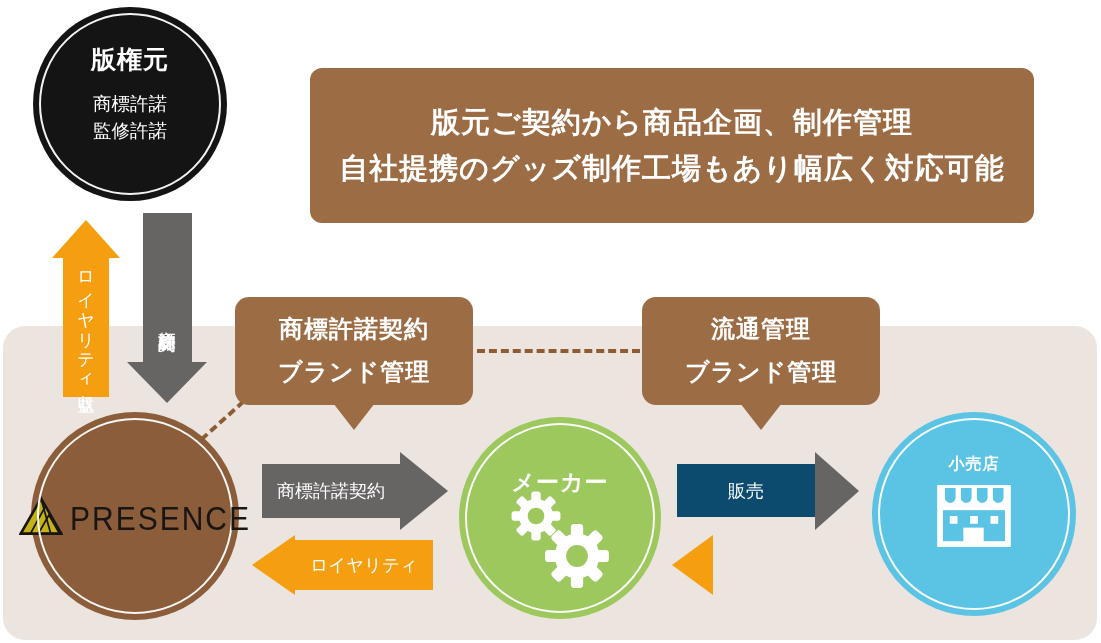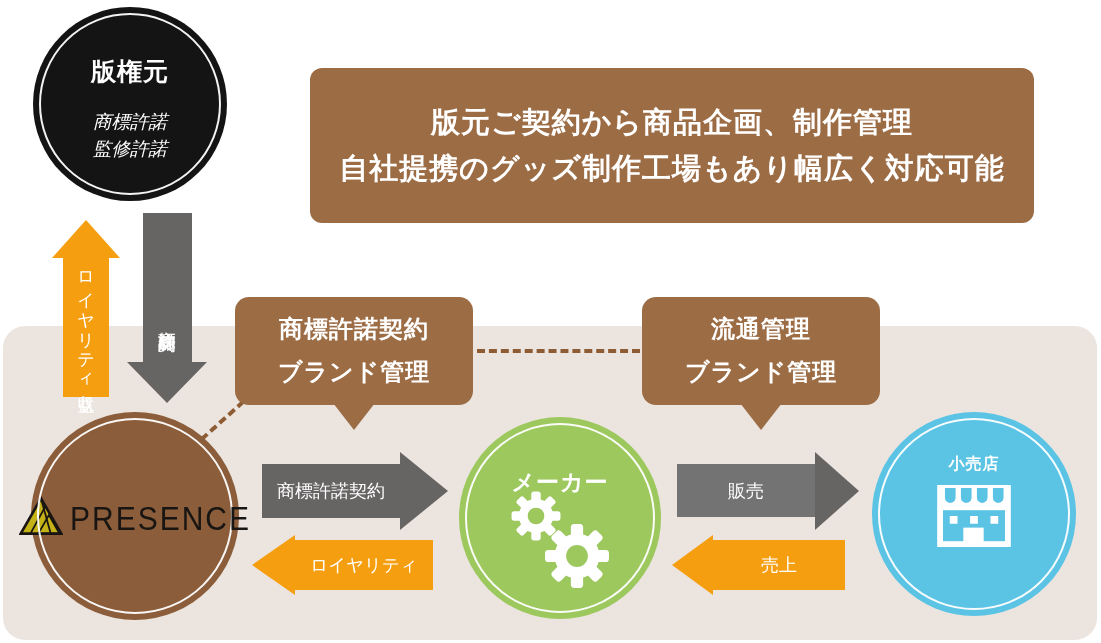--- a/index.html
+++ b/index.html
@@ -8,22 +8,22 @@
     position:relative;width:1101px;height:643px;overflow:hidden;background:#ffffff;
     font-family:"Liberation Sans","DejaVu Sans",sans-serif;
   }
   
   .bg-panel{position:absolute;left:3px;top:326px;width:1094px;height:314px;background:#ECE5DF;border-radius:22px;}
 
   
   .circle{position:absolute;border-radius:50%;}
   .circle .ring{position:absolute;inset:6px;border:2px solid rgba(255,255,255,.95);border-radius:50%;pointer-events:none;}
   .circle-black{left:33px;top:7px;width:194px;height:194px;background:#141414;color:#fff;text-align:center;}
-  .circle-black .ttl{margin-top:48px;font-size:25px;font-weight:bold;letter-spacing:1px;}
-  .circle-black .sub{margin-top:20px;font-size:18.5px;line-height:27px;font-style:italic;}
+  .circle-black .ttl{margin-top:36px;font-size:25px;font-weight:bold;letter-spacing:1px;}
+  .circle-black .sub{margin-top:14px;font-size:18.5px;line-height:27px;}
   .circle-presence{left:31px;top:412px;width:208px;height:208px;background:#8B5D3A;display:flex;align-items:center;justify-content:center;}
   .presence-row{display:flex;align-items:flex-end;gap:7px;}
   .presence-word{font-size:30px;color:#181512;letter-spacing:2px;transform:scaleY(1.12);font-weight:500;}
   .circle-maker{left:459px;top:417px;width:202px;height:202px;background:#9CC85E;color:#fff;text-align:center;}
   .circle-maker .ttl{margin-top:50px;font-size:23px;font-weight:bold;letter-spacing:1px;}
   .circle-retail{left:872px;top:412px;width:204px;height:204px;background:#5BC3E4;color:#fff;text-align:center;}
   .circle-retail .ttl{margin-top:42px;font-size:16px;font-weight:bold;letter-spacing:1px;}
 
   
   .note-box{position:absolute;left:310px;top:68px;width:724px;height:155px;background:#9C6C45;border-radius:12px;
@@ -48,21 +48,21 @@
   
   .dot-h{position:absolute;left:477px;top:349px;width:163px;border-top:4px dashed #8D5C35;}
   .dot-diag{position:absolute;left:200px;top:438px;width:57px;border-top:4px dashed #8D5C35;transform:rotate(-42deg);transform-origin:0 0;}
 
   
   .h-shaft{position:absolute;display:flex;align-items:center;justify-content:center;color:#fff;}
   .shaft-license{left:262px;top:464px;width:138px;height:54px;background:#676464;font-size:18px;}
   .head-license{position:absolute;left:400px;top:452px;width:0;height:0;border-top:39px solid transparent;border-bottom:39px solid transparent;border-left:48px solid #676464;}
   .shaft-royalty{left:295px;top:540px;width:138px;height:50px;background:#F59E0F;font-size:17.5px;}
   .head-royalty{position:absolute;left:252px;top:535px;width:0;height:0;border-top:30px solid transparent;border-bottom:30px solid transparent;border-right:43px solid #F59E0F;}
-  .shaft-sales{left:677px;top:464px;width:138px;height:53px;background:#737373;font-size:18px;}
+  .shaft-sales{left:677px;top:464px;width:138px;height:53px;background:#0c4a6e;font-size:18px;}
   .head-sales{position:absolute;left:815px;top:452px;width:0;height:0;border-top:39px solid transparent;border-bottom:39px solid transparent;border-left:44px solid #676464;}
   .shaft-revenue{left:713px;top:540px;width:132px;height:50px;background:#F59E0F;font-size:18px;}
   .head-revenue{position:absolute;left:672px;top:535px;width:0;height:0;border-top:30px solid transparent;border-bottom:30px solid transparent;border-right:41px solid #F59E0F;}
 
   
   .gear-sm{position:absolute;left:510px;top:490px;width:52px;height:52px;}
   .gear-lg{position:absolute;left:543px;top:522px;width:68px;height:68px;}
   .store-wrap{margin-top:10px;display:flex;justify-content:center;}
   .z1{z-index:1}.z2{z-index:2}.z3{z-index:3}
 </style>
@@ -129,23 +129,20 @@
   <div class="head-royalty z1"></div>
   <div class="h-shaft shaft-royalty z1">
     <span>ロイヤリティ</span>
   </div>
 
   <div class="h-shaft shaft-sales z1">
     <span>販売</span>
   </div>
   <div class="head-sales z1"></div>
   <div class="head-revenue z1"></div>
-  <div class="h-shaft shaft-revenue z1">
-    <span>売上</span>
-  </div>
 
   <div class="circle circle-maker z2">
     <div class="ring"></div>
     <div class="ttl">メーカー</div>
   </div>
   <svg class="gear-sm z2" viewBox="0 0 100 100">
     <g transform="translate(50,50)" fill="#ffffff">
       <rect x="-9" y="-47" width="18" height="94" rx="5"></rect>
       <rect x="-9" y="-47" width="18" height="94" rx="5" transform="rotate(45)"></rect>
       <rect x="-9" y="-47" width="18" height="94" rx="5" transform="rotate(90)"></rect>

